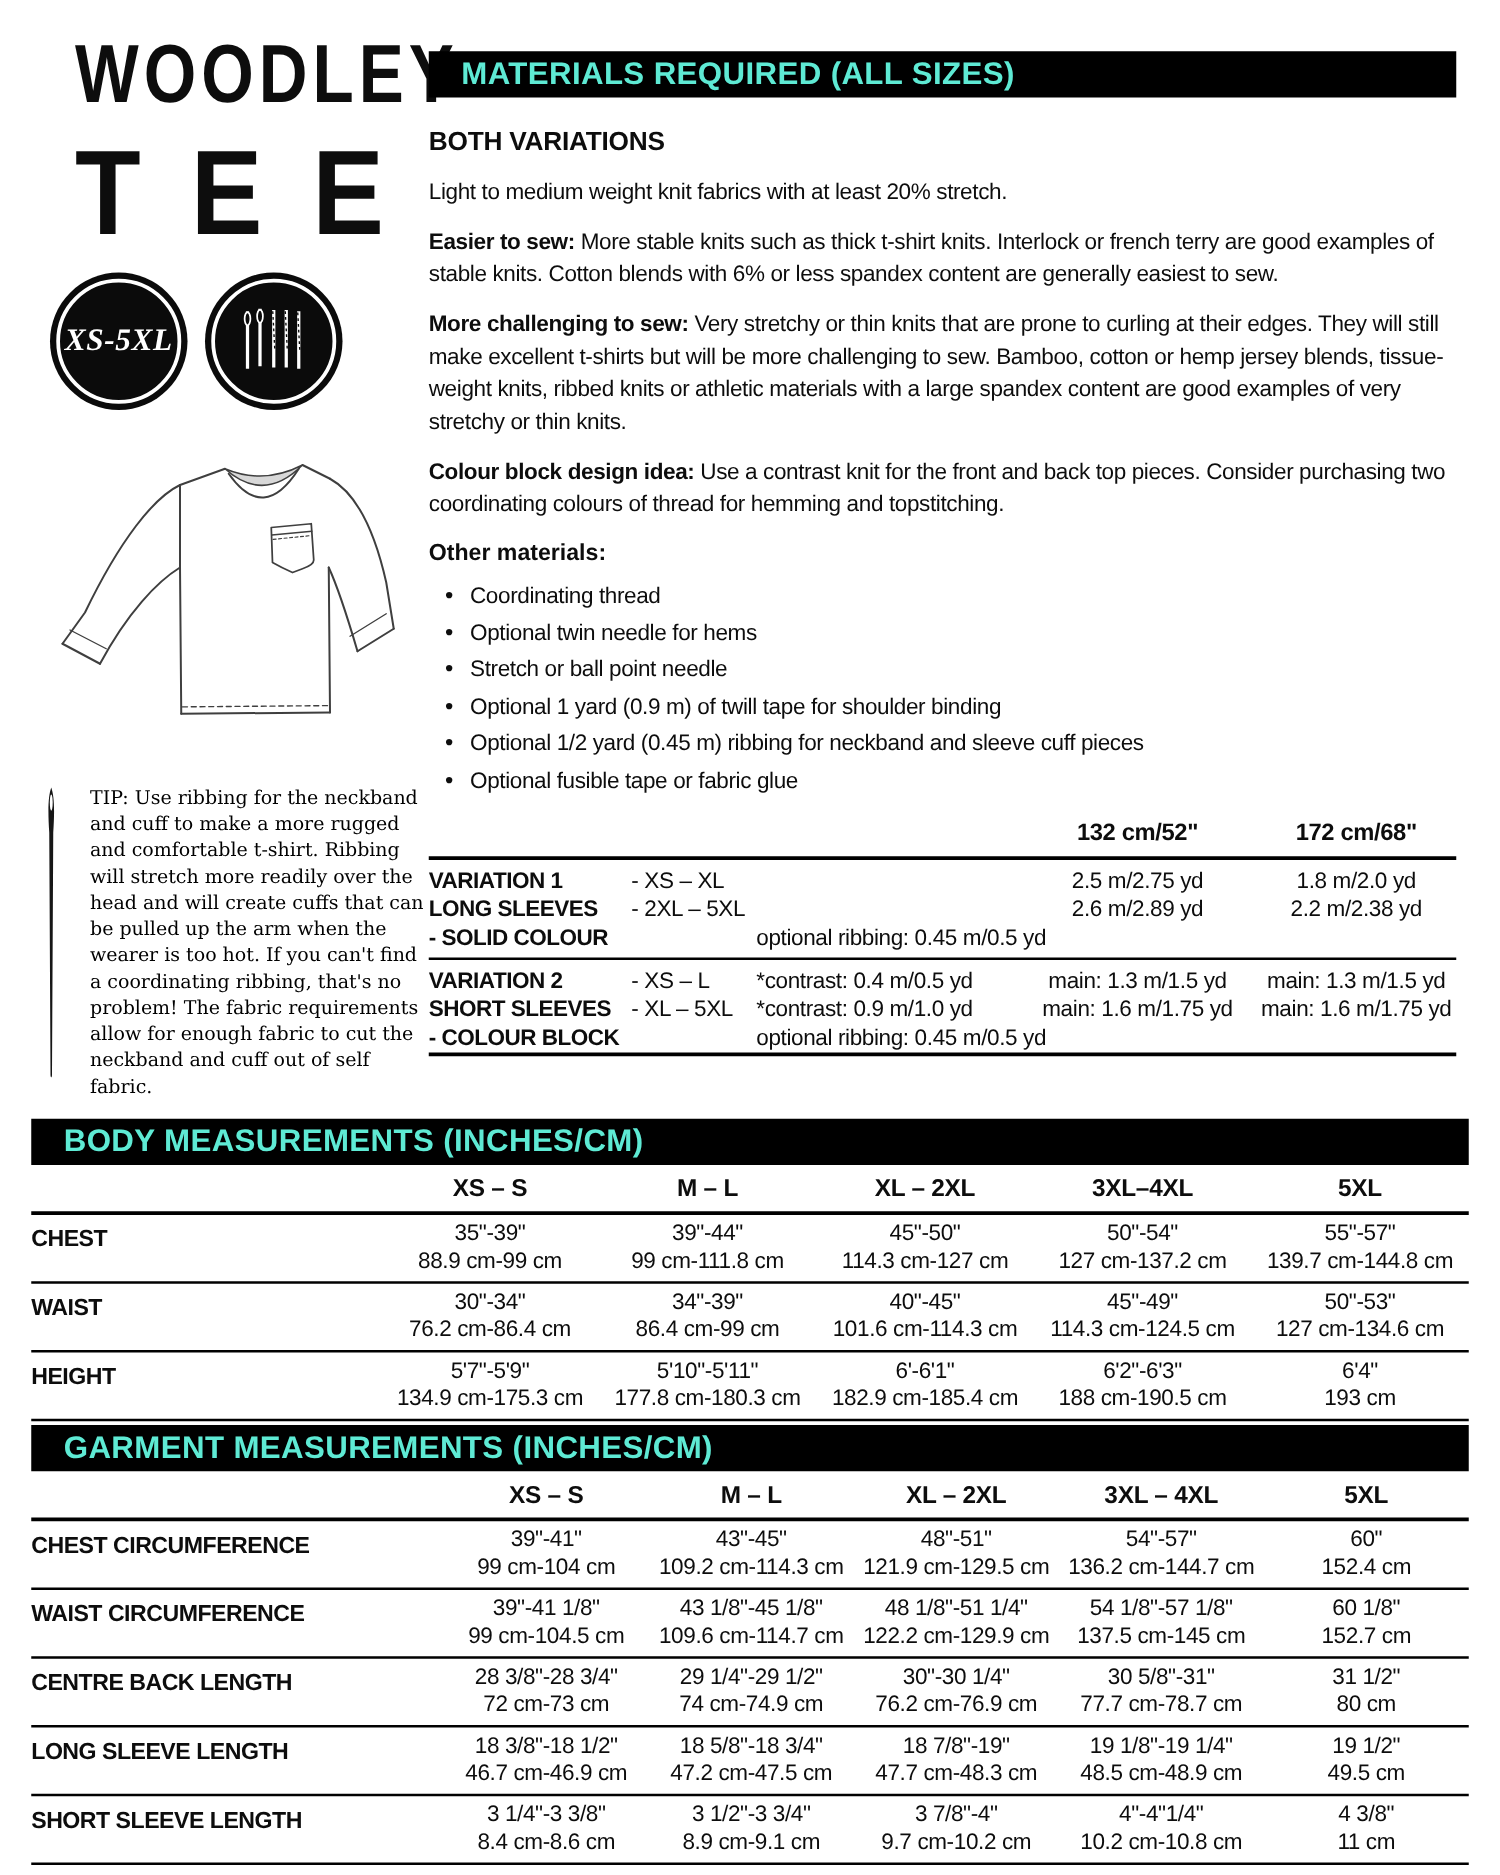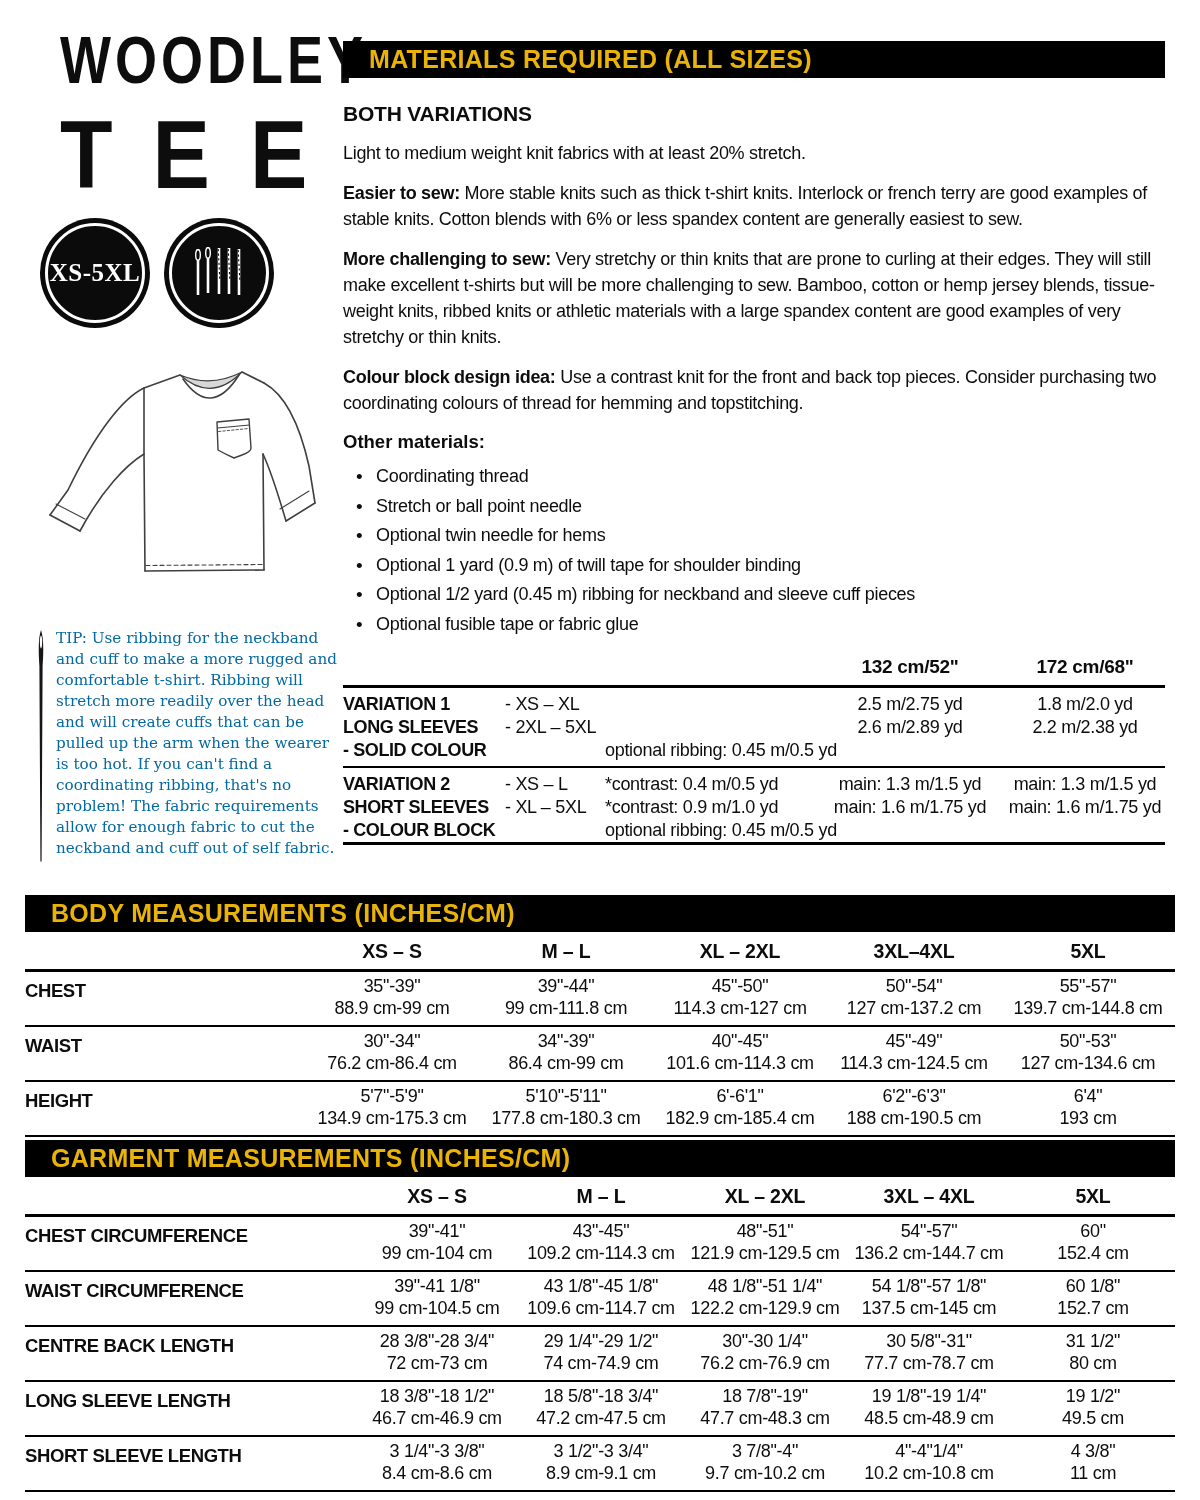--- a/index.html
+++ b/index.html
@@ -17,47 +17,47 @@
   .logo-l1 {
     font-size:54px; font-weight:800; letter-spacing:4px; white-space:nowrap;
     transform:scaleY(1.22); transform-origin:left top;
   }
   .logo-l2 {
     font-size:86px; font-weight:800; letter-spacing:40px; white-space:nowrap;
     transform:scaleY(1.12); transform-origin:left top; margin-top:16px;
   }
 
   
-  .badges { position:absolute; left:40px; top:218px; display:flex; gap:14px; }
+  .badges { position:absolute; left:40px; top:218px; display:flex; gap:14px;font-style:italic; }
   .badge {
     width:110px; height:110px; border-radius:50%; background:#0b0b0b;
     position:relative; display:flex; align-items:center; justify-content:center;
   }
   .badge .ring { position:absolute; inset:5px; border:3px solid #fff; border-radius:50%; }
   .badge-text {
     color:#fff; font-family:"Liberation Serif", serif; font-weight:700;
     font-size:25px; letter-spacing:0.5px; position:relative;
   }
 
   
   .tshirt { position:absolute; left:28px; top:354px; }
 
   
   .tip { position:absolute; left:34px; top:628px; width:312px; display:flex; }
   .tip svg { flex:0 0 14px; }
   .tip p {
-    margin-left:8px; width:288px;
+    margin-left:24px; width:288px;
     font-family:"DejaVu Serif", "Liberation Serif", serif;
-    font-size:15.2px; line-height:21px; color:#0369a1;
+    font-size:15.2px; line-height:21px; color:#000000;
   }
 
   
   .rcol { position:absolute; left:343px; top:41px; width:822px; }
   .bar {
-    background:#000; color:#eab308; font-weight:700; font-size:25px;
+    background:#000; color:#5eead4; font-weight:700; font-size:25px;
     height:37px; line-height:37px; padding-left:26px; letter-spacing:0.3px;
     white-space:nowrap;
   }
   .subhead { margin-top:24px; font-size:21px; font-weight:700; letter-spacing:-0.2px; }
   .rcol p.body { margin-top:14px; font-size:18px; line-height:26px; letter-spacing:-0.3px; }
   .other-label { margin-top:15px; font-size:18.5px; font-weight:700; }
   .mat-list { list-style:none; margin-top:9px; padding-left:13px; }
   .mat-list li {
     position:relative; padding-left:20px; font-size:18px; line-height:29.5px;
     letter-spacing:-0.3px;
@@ -174,22 +174,22 @@
   <p class="body"><span class="b">Easier to sew:</span> <span>More stable knits such as thick t-shirt knits. Interlock or french terry are good examples of stable knits. Cotton blends with 6% or less spandex content are generally easiest to sew.</span></p>
 
   <p class="body"><span class="b">More challenging to sew:</span> <span>Very stretchy or thin knits that are prone to curling at their edges. They will still make excellent t-shirts but will be more challenging to sew. Bamboo, cotton or hemp jersey blends, tissue-weight knits, ribbed knits or athletic materials with a large spandex content are good examples of very stretchy or thin knits.</span></p>
 
   <p class="body"><span class="b">Colour block design idea:</span> <span>Use a contrast knit for the front and back top pieces. Consider purchasing two coordinating colours of thread for hemming and topstitching.</span></p>
 
   <div class="other-label">Other materials:</div>
 
   <ul class="mat-list">
     <li>Coordinating thread</li>
+    <li>Optional twin needle for hems</li>
     <li>Stretch or ball point needle</li>
-    <li>Optional twin needle for hems</li>
     <li>Optional 1 yard (0.9 m) of twill tape for shoulder binding</li>
     <li>Optional 1/2 yard (0.45 m) ribbing for neckband and sleeve cuff pieces</li>
     <li>Optional fusible tape or fabric glue</li>
   </ul>
 
   <div class="ftab">
     <div class="frow fhead">
       <div></div>
         <div></div>
         <div></div>

